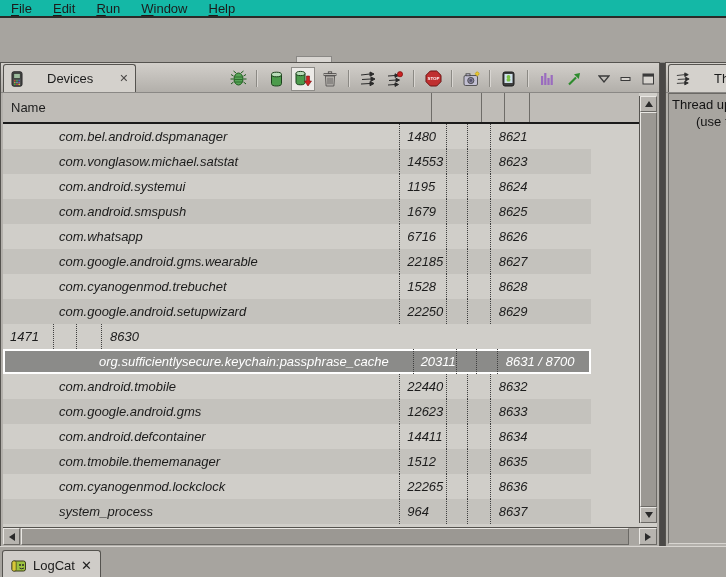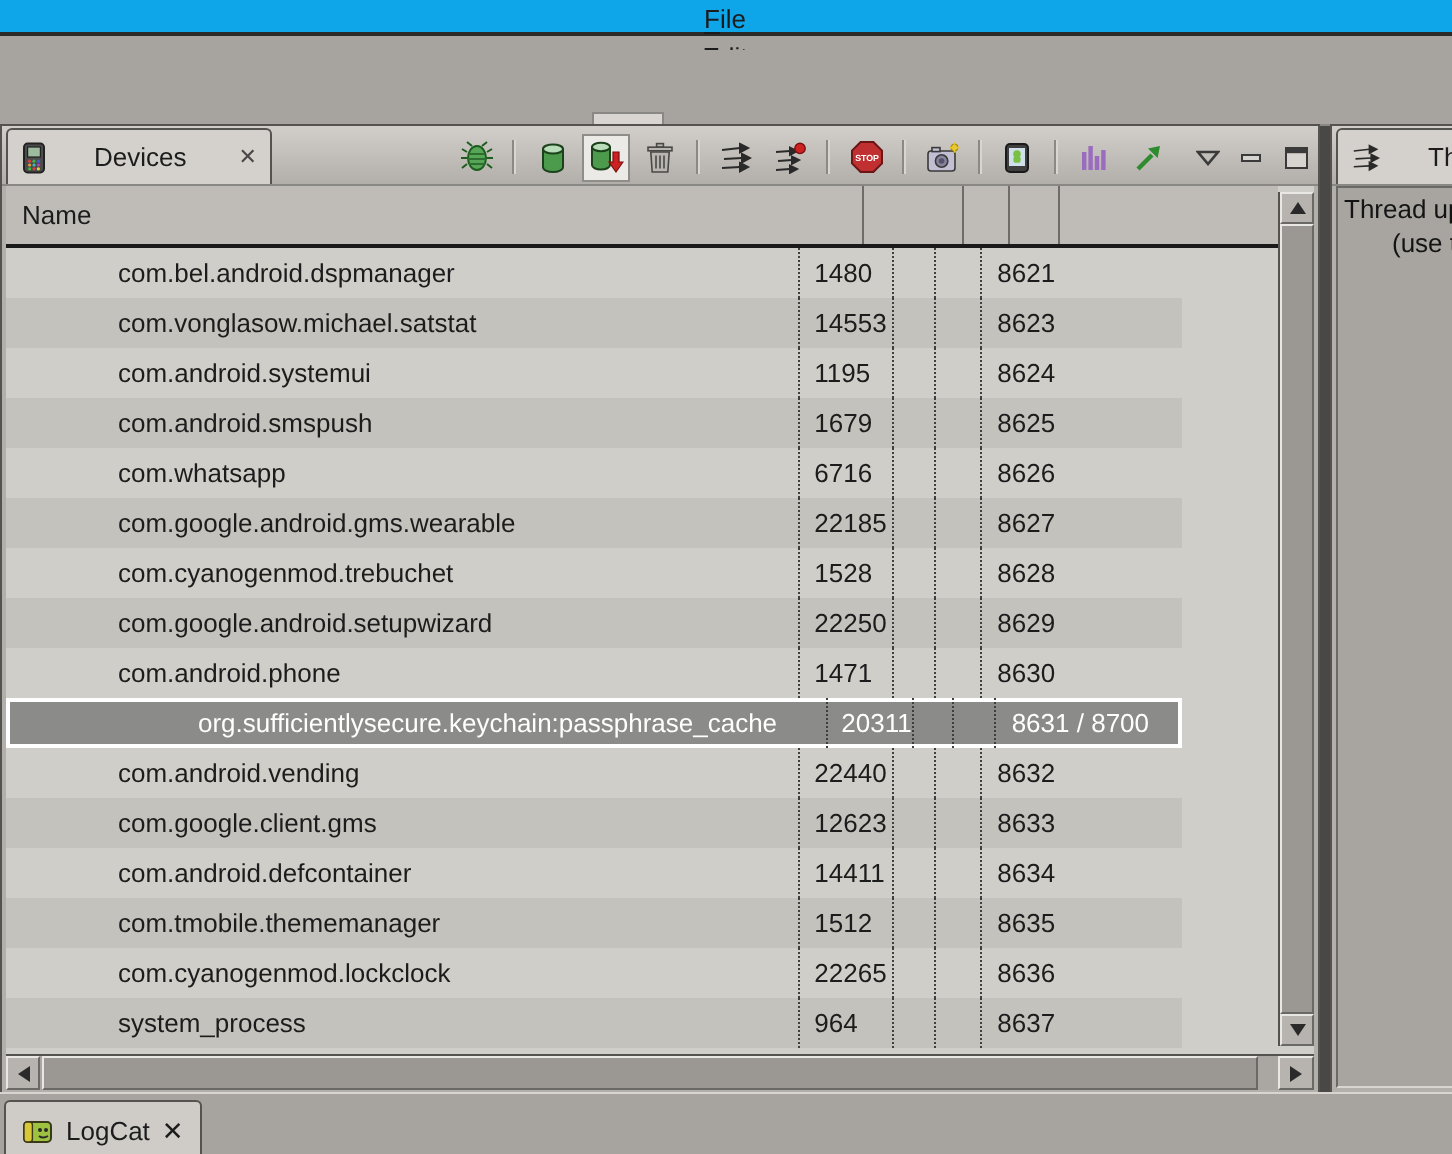--- a/index.html
+++ b/index.html
@@ -4,22 +4,22 @@
 <style>
   html,body{margin:0;padding:0;}
   body{
     width:726px;height:577px;position:relative;overflow:hidden;
     background:#a7a49f;
     font-family:"Liberation Sans","DejaVu Sans",sans-serif;
     color:#1c1c1c;-webkit-font-smoothing:antialiased;
   }
   
   .menubar{position:absolute;left:0;top:0;width:726px;height:18px;
-    background:#0ea5e9;border-bottom:2px solid #2b2a28;
-    display:flex;align-items:center;padding-left:2px;box-sizing:border-box;flex-direction:column;}
+    background:#14b8a6;border-bottom:2px solid #2b2a28;
+    display:flex;align-items:center;padding-left:2px;box-sizing:border-box;}
   .menu-item{font-size:13px;padding:2px 9px;margin-right:3px;cursor:default;}
   .menu-item u{text-underline-offset:2px;}
   
   .toolstrip{position:absolute;left:0;top:25px;width:726px;height:37px;background:#a7a49f;border-bottom:1px solid #8a8885;}
   .strip-handle{position:absolute;left:296px;bottom:0;width:34px;height:5px;background:#d9d6d2;border:1px solid #8a8885;border-bottom:none;}
   
   .main{position:absolute;left:0;top:63px;width:726px;height:483px;}
   .view{position:absolute;top:0;height:483px;background:#b3b0ab;outline:1px solid #55534f;}
   .devices-view{left:1px;width:658px;}
   .threads-view{left:666px;width:60px;}
@@ -38,21 +38,21 @@
   .tsep{width:1px;height:17px;background:#8b8984;border-right:1px solid #d9d6d2;margin:0 3px;}
   .wingrp{margin-left:9px;display:flex;gap:10px;align-items:center;}
   
   .table{position:absolute;left:2px;top:30px;width:654px;bottom:19px;background:#d0cec9;overflow:hidden;}
   .thead{position:absolute;left:0;top:0;width:636px;height:29px;background:#bfbcb7;
     border-bottom:2px solid #1a1a1a;display:flex;box-sizing:content-box;}
   .th{height:100%;display:flex;align-items:center;font-size:13px;box-sizing:border-box;}
   .th + .th{border-left:1px solid #6e6c68;}
   .th-name{width:428px;padding-left:8px;}
   .th-pid{width:50px;}.th-c1{width:23px;}.th-c2{width:25px;}.th-port{width:110px;}
-  .tbody{position:absolute;left:0;top:31px;width:588px;}
+  .tbody{position:absolute;left:0;top:31px;width:588px;font-style:italic;}
   .trow{display:flex;height:25px;background:#d0cec9;}
   .trow.alt{background:#c4c2bd;}
   .trow.selected{background:#8b8b89;color:#ffffff;box-shadow:inset 0 0 0 2px #ffffff;position:relative;padding-left:40px;}
   .cell{height:100%;display:flex;align-items:center;font-size:13px;box-sizing:border-box;overflow:hidden;white-space:nowrap;}
   .cell + .cell{border-left:1px dotted #3f3f3f;}
   .cell.name{width:428px;padding-left:56px;}
   .cell.pid{width:50px;padding-left:7px;}
   .cell.c1{width:23px;}.cell.c2{width:25px;}
   .cell.port{width:110px;padding-left:8px;}
   
@@ -331,45 +331,44 @@
 
           <div class="trow alt">
             <div class="cell name">com.google.android.setupwizard</div>
             <div class="cell pid">22250</div>
             <div class="cell c1"></div>
             <div class="cell c2"></div>
             <div class="cell port">8629</div>
           </div>
 
           <div class="trow">
-            <div class="cell name">com.android.phone</div>
             <div class="cell pid">1471</div>
             <div class="cell c1"></div>
             <div class="cell c2"></div>
             <div class="cell port">8630</div>
           </div>
 
           <div class="trow alt selected">
             <div class="cell name">org.sufficientlysecure.keychain:passphrase_cache</div>
             <div class="cell pid">20311</div>
             <div class="cell c1"></div>
             <div class="cell c2"></div>
             <div class="cell port">8631 / 8700</div>
           </div>
 
           <div class="trow">
-            <div class="cell name">com.android.vending</div>
+            <div class="cell name">com.android.tmobile</div>
             <div class="cell pid">22440</div>
             <div class="cell c1"></div>
             <div class="cell c2"></div>
             <div class="cell port">8632</div>
           </div>
 
           <div class="trow alt">
-            <div class="cell name">com.google.client.gms</div>
+            <div class="cell name">com.google.android.gms</div>
             <div class="cell pid">12623</div>
             <div class="cell c1"></div>
             <div class="cell c2"></div>
             <div class="cell port">8633</div>
           </div>
 
           <div class="trow">
             <div class="cell name">com.android.defcontainer</div>
             <div class="cell pid">14411</div>
             <div class="cell c1"></div>

